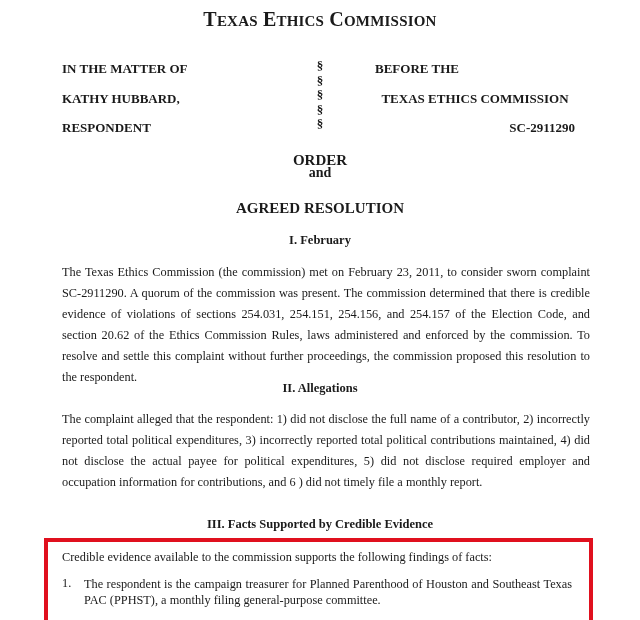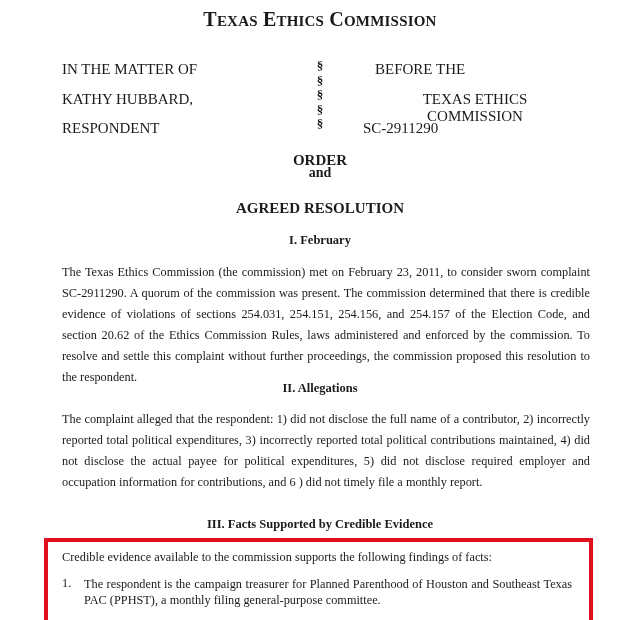--- a/index.html
+++ b/index.html
@@ -3,21 +3,21 @@
 <meta charset="utf-8">
 <style>
   html, body { margin: 0; padding: 0; background: #ffffff; }
   body { width: 640px; height: 620px; overflow: hidden; position: relative;
          font-family: "Liberation Serif", "DejaVu Serif", serif; color: #1a1a1a; }
   .abs { position: absolute; }
   .title { left: 0; width: 640px; top: 8px; text-align: center; font-weight: bold;
            font-size: 20px; letter-spacing: 0.2px; }
   .title .big { font-size: 20px; }
   .title .sc { font-size: 15px; }
-  .cap { font-weight: normal; font-size: 15px; }
+  .cap { font-weight: bold; font-size: 13px; }
   .sect { font-size: 13px; line-height: 19px; text-align: center; }
   .centerbold { left: 0; width: 640px; text-align: center; font-weight: bold; }
   .para { left: 62px; width: 528px; font-size: 12.3px; line-height: 21px; text-align: justify; }
   .heading { left: 0; width: 640px; text-align: center; font-weight: bold; font-size: 12.5px; }
   .redbox { left: 44px; top: 538px; width: 541px; height: 90px; border: 4px solid #e0101e; }
   .item-num { left: 62px; font-size: 12.3px; }
   .item-text { left: 84px; width: 488px; font-size: 12.3px; line-height: 16px; text-align: justify; }
 </style>
 </head>
 <body>
@@ -35,21 +35,21 @@
 <div class="abs sect" style="left:312px; top:59px; width:16px; font-size:13px; line-height:14.6px; font-weight:bold;">
   <div>§</div>
   <div>§</div>
   <div>§</div>
   <div>§</div>
   <div>§</div>
 </div>
 
 <div class="abs cap" style="left:375px; width:200px; text-align:left; top:61px;">BEFORE THE</div>
 <div class="abs cap" style="left:375px; width:200px; text-align:center; top:91px;">TEXAS ETHICS COMMISSION</div>
-<div class="abs cap" style="left:363px; width:200px; text-align:left; top:120px;">SC-2911290</div>
+<div class="abs cap" style="left:375px; width:200px; text-align:right; top:120px;">SC-2911290</div>
 
 <div class="abs centerbold" style="top:152px; font-size:15px;">ORDER</div>
 <div class="abs centerbold" style="top:165px; font-size:14px;">and</div>
 <div class="abs centerbold" style="top:200px; font-size:15px;">AGREED RESOLUTION</div>
 
 <div class="abs heading" style="top:233px;">I.  February</div>
 <div class="abs para" style="top:262px;">The Texas Ethics Commission (the commission) met on February 23, 2011, to consider sworn complaint SC-2911290.  A quorum of the commission was present.  The commission determined that there is credible evidence of violations of sections 254.031, 254.151, 254.156, and 254.157 of the Election Code, and section 20.62 of the Ethics Commission Rules, laws administered and enforced by the commission.  To resolve and settle this complaint without further proceedings, the commission proposed this resolution to the respondent.</div>
 
 <div class="abs heading" style="top:381px;">II.  Allegations</div>
 <div class="abs para" style="top:409px;">The complaint alleged that the respondent:  1) did not disclose the full name of a contributor, 2) incorrectly reported total political expenditures, 3) incorrectly reported total political contributions maintained, 4) did not disclose the actual payee for political expenditures, 5) did not disclose required employer and occupation information for contributions, and 6 ) did not timely file a monthly report.</div>

